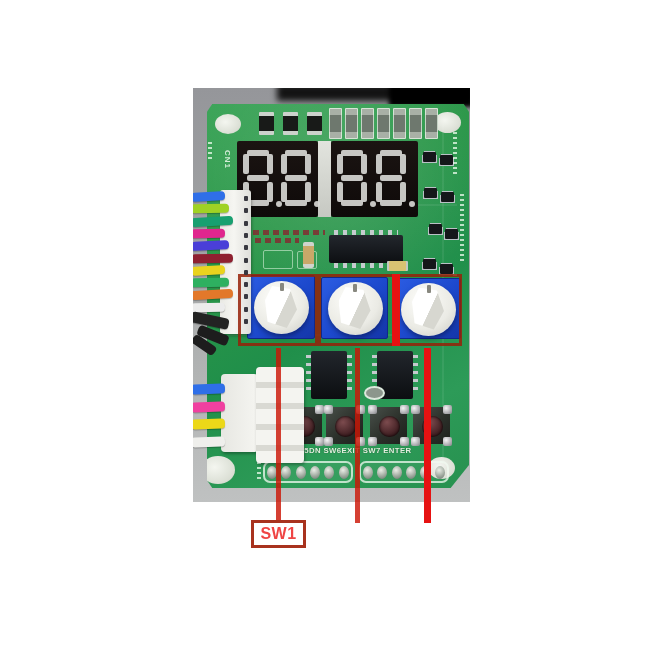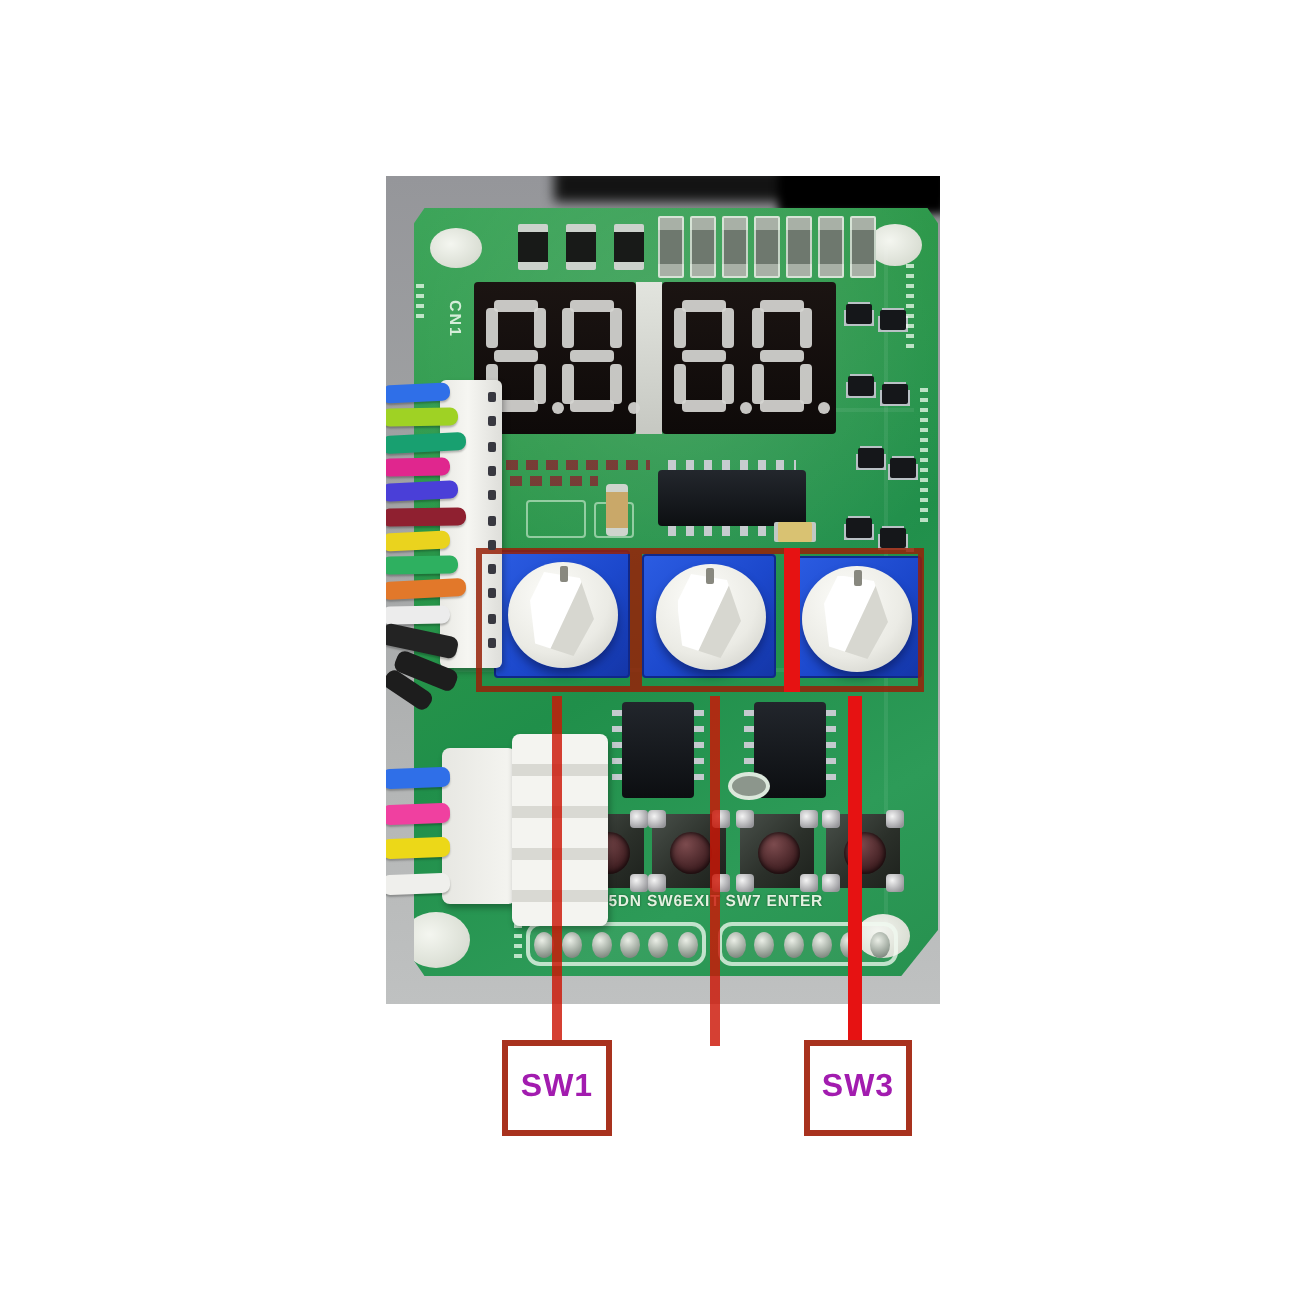--- a/index.html
+++ b/index.html
@@ -118,23 +118,23 @@
   .cn2b{position:absolute;left:63px;top:279px;width:48px;height:96px;border-radius:4px;
         background:repeating-linear-gradient(180deg,#f4f4f0 0 15px,#d9d9d3 15px 21px);
         box-shadow:1px 2px 3px rgba(0,0,0,.3);}
   .blktail{position:absolute;background:#1d1d1d;border-radius:4px;}
 
   
   .ann-rect{position:absolute;border:3px solid rgba(150,33,8,.85);box-sizing:border-box;}
   .ann-bar{position:absolute;background:var(--bright,#e61212);}
   .ann-line{position:absolute;width:5px;background:rgba(204,22,6,.82);}
   .ann-line.bright{width:7px;background:var(--bright,#e61212);}
-  .ann-label{position:absolute;top:520px;height:48px;border:3px solid var(--boxb,#a8321e);background:#fff;
+  .ann-label{position:absolute;top:520px;height:28px;border:3px solid var(--boxb,#a8321e);background:#fff;
         box-sizing:border-box;display:flex;align-items:center;justify-content:center;
-        color:#a21caf;font-weight:bold;font-size:16px;letter-spacing:.5px;}
+        color:#ef4444;font-weight:bold;font-size:16px;letter-spacing:.5px;}
 </style>
 </head>
 <body>
 
 <div class="stage">
 
   <div class="photo">
     <div class="shadow-a"></div>
     <div class="shadow-b"></div>
 
@@ -352,14 +352,13 @@
       <div class="wire2" style="top: 314px; height: 10px; width: 34px; background: rgb(240, 64, 160); transform: rotate(-2deg);"></div>
       <div class="wire2" style="top: 331px; height: 10px; width: 34px; background: rgb(236, 216, 24); transform: rotate(-2deg);"></div>
       <div class="wire2" style="top: 349px; height: 10px; width: 34px; background: rgb(239, 239, 236); transform: rotate(-2deg);"></div>
     </div>
 
   <div class="ann-line" style="left:276px;top:348px;height:175px;"></div>
   <div class="ann-line" style="left:355px;top:348px;height:175px;"></div>
   <div class="ann-line bright" style="left:424px;top:348px;height:175px;"></div>
 
   <div class="ann-label" style="left:251px;width:55px;">SW1</div>
-  <div class="ann-label" style="left:402px;width:54px;">SW3</div>
 </div>
 
 </body></html>

